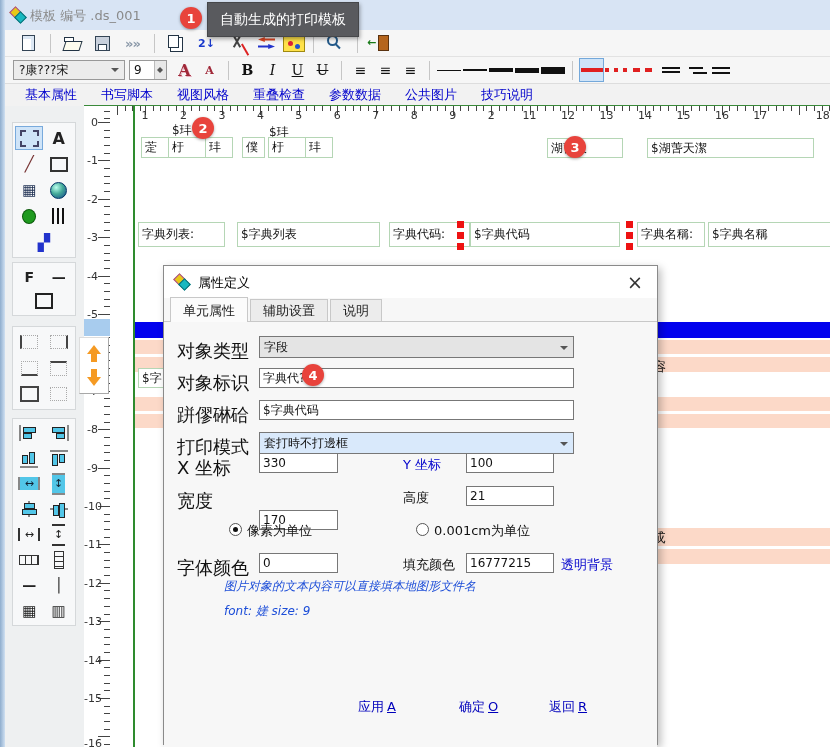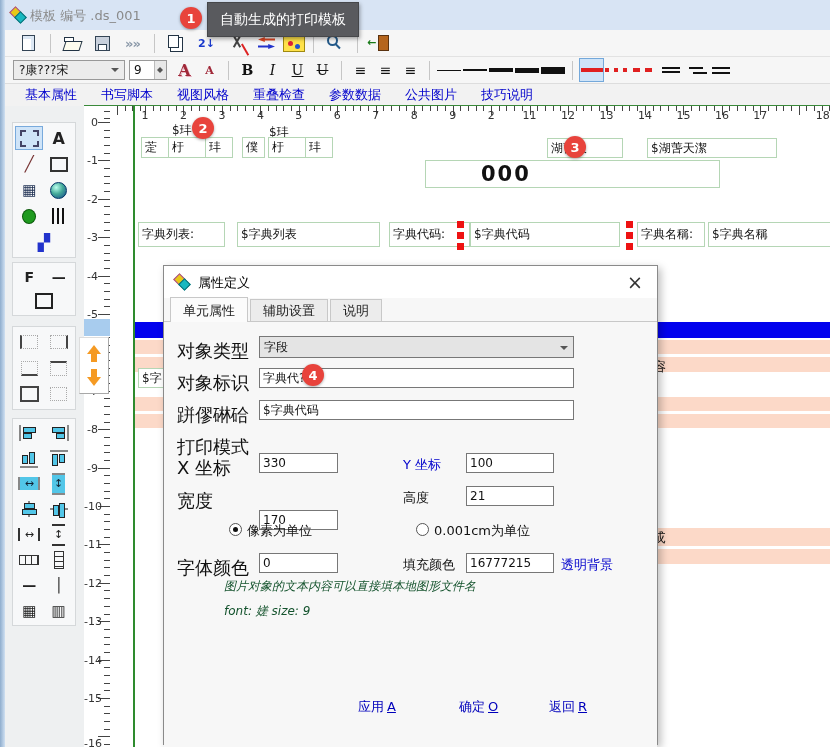--- a/index.html
+++ b/index.html
@@ -197,21 +197,21 @@
           box-sizing:border-box;font-family:inherit;color:#111}
   .w-full{left:95px;width:315px}.w-sm{left:95px;width:79px}.w-sm2{left:302px;width:88px}
   .dcombo{position:absolute;left:95px;width:315px;height:22px;border:1px solid #777;background:#e4e4e4;font-size:12px;
           line-height:20px;padding-left:4px;box-sizing:border-box}
   .dcombo.blue{background:#d9e9fb}
   .chev2{position:absolute;right:5px;top:9px;width:0;height:0;border:4px solid transparent;border-top-color:#555}
   .radio{position:absolute;width:13px;height:13px;border:1px solid #555;border-radius:50%;background:#fff;box-sizing:border-box}
   .radio.checked::after{content:"";position:absolute;left:3px;top:3px;width:5px;height:5px;border-radius:50%;background:#111}
   .rlabel{position:absolute;font-size:13px;color:#111;white-space:nowrap}
   .dlink{position:absolute;left:397px;color:#0000cc;font-size:13px;white-space:nowrap}
-  .dhint{position:absolute;left:60px;color:#14532d;font-style:italic;font-size:12px;white-space:nowrap}
+  .dhint{position:absolute;left:60px;color:#1d4ed8;font-style:italic;font-size:12px;white-space:nowrap}
   .dbtn{position:absolute;color:#0000bb;font-size:13px;cursor:pointer;white-space:nowrap}
   .dbtn u{margin-left:3px}
 </style>
 </head>
 <body>
 
 <div id="app">
   <div class="winedge"></div>
 
   <div id="titlebar">
@@ -459,23 +459,22 @@
     <span class="flabel" style="left:62px;top:0px">$玤</span>
     <span class="flabel" style="left:159px;top:2px">$玤</span>
     <div class="cbox" style="left:31px;top:15px;width:28px">萣</div>
     <div class="cbox" style="left:58px;top:15px;width:38px">杅</div>
     <div class="cbox" style="left:95px;top:15px;width:28px">玤</div>
     <div class="cbox" style="left:132px;top:15px;width:23px">僕</div>
     <div class="cbox" style="left:158px;top:15px;width:38px">杅</div>
     <div class="cbox" style="left:195px;top:15px;width:28px">玤</div>
 
     <div class="cbox" style="left:437px;top:16px;width:76px;height:20px">湖萅天</div>
-    <div class="cbox" style="left:537px;top:16px;width:130px;height:20px">$湖萅天潔</div>
-
-    <div class="cbox big000" style="left:315px;top:38px;width:295px;height:28px">000</div>
+    <div class="cbox" style="left:537px;top:16px;width:167px;height:20px">$湖萅天潔</div>
+
 
     <div class="cbox" style="left:28px;top:100px;width:87px;height:25px;line-height:23px">字典列表:</div>
     <div class="cbox" style="left:127px;top:100px;width:143px;height:25px;line-height:23px">$字典列表</div>
     <div class="cbox" style="left:279px;top:100px;width:81px;height:25px;line-height:23px">字典代码:</div>
     <div class="cbox" style="left:360px;top:100px;width:150px;height:25px;line-height:23px">$字典代码</div>
     <div class="cbox" style="left:527px;top:100px;width:68px;height:25px;line-height:23px">字典名稱:</div>
     <div class="cbox" style="left:598px;top:100px;width:230px;height:25px;line-height:23px">$字典名稱</div>
     <div class="handle" style="left:347px;top:99px"></div>
     <div class="handle" style="left:347px;top:110px"></div>
     <div class="handle" style="left:347px;top:121px"></div>
@@ -512,20 +511,24 @@
       <span class="chev2"></span>
     </div>
 
     <span class="dlabel" style="top:105px">对象标识</span>
     <input class="dinput w-full" style="top: 102px;" value="字典代?">
 
     <span class="dlabel" style="top:137px">跰僇碄硆</span>
     <input class="dinput w-full" style="top: 134px;" value="$字典代码">
 
     <span class="dlabel" style="top:169px">打印模式</span>
+    <div class="dcombo blue" style="top:166px">
+      <span>套打時不打邊框</span>
+      <span class="chev2"></span>
+    </div>
 
     <span class="dlabel" style="top:190px">X 坐标</span>
     <input class="dinput w-sm" style="top: 187px;" value="330">
     <span class="dlabel2 bluetext" style="top:190px">Y 坐标</span>
     <input class="dinput w-sm2" style="top: 187px;" value="100">
 
     <span class="dlabel" style="top:223px">宽度</span>
     <input class="dinput w-sm" style="top: 208px; margin-top: 36px;" value="170">
     <span class="dlabel2" style="top:223px">高度</span>
     <input class="dinput w-sm2" style="top: 220px;" value="21">

